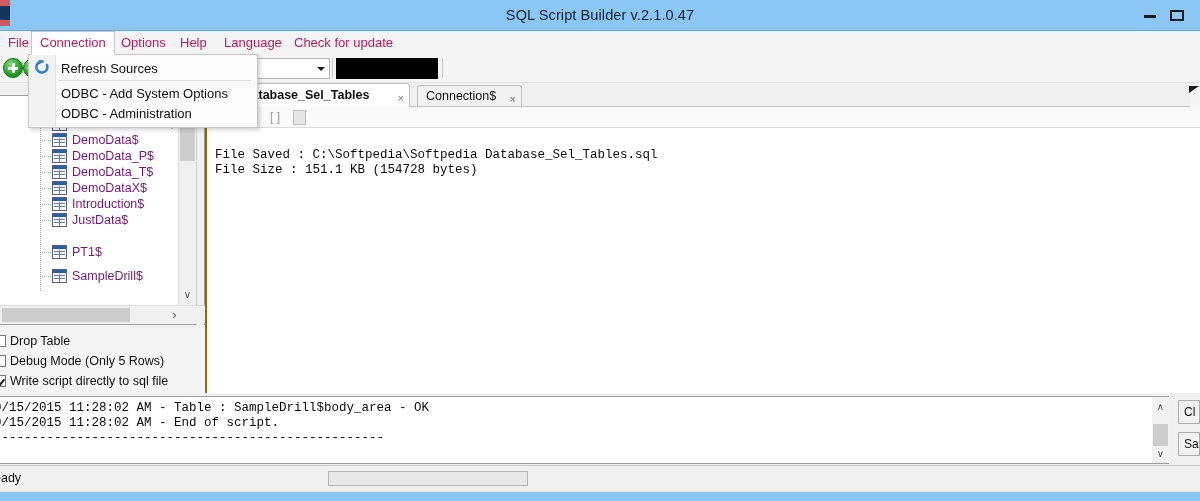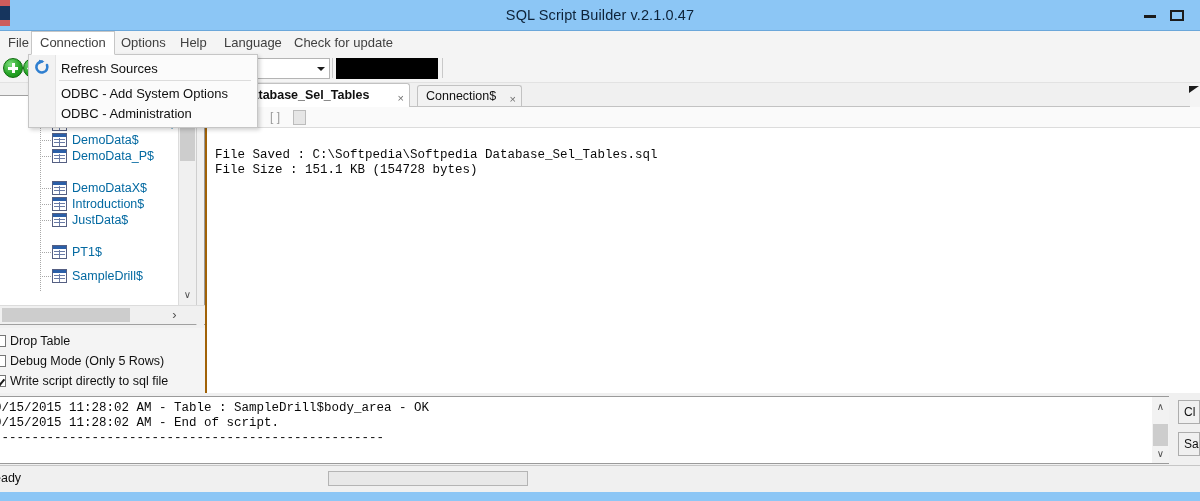--- a/index.html
+++ b/index.html
@@ -63,21 +63,21 @@
   .menubar {
     position: absolute; left: 0; top: 31px;
     width: 1200px; height: 23px;
     background: #f4f4f4;
     box-sizing: border-box;
   }
   .menuitem {
     position: absolute; top: 0; height: 23px;
     line-height: 23px;
     font-size: 13px;
-    color: #404040;
+    color: #be185d;
     padding: 0 8px;
     box-sizing: border-box;
     white-space: nowrap;
     cursor: default;
   }
   .menuitem.open {
     background: #ffffff;
     border: 1px solid #c6c6c6;
     border-bottom: 1px solid #ffffff;
     height: 24px;
@@ -332,21 +332,21 @@
   .tree-tbl-icon .r2 { top: 8px; }
   .tree-tbl-icon .c1 {
     position: absolute; left: 6px; top: 4px;
     width: 1px; height: 8px;
     background: #6a7ba6;
   }
   .tree-label {
     position: absolute; left: 32px; top: 0;
     font-size: 12.5px;
     line-height: 16px;
-    color: #0369a1;
+    color: #701a75;
     white-space: nowrap;
   }
   .tree-vscroll {
     position: absolute; right: 8px; top: 0;
     width: 17px; height: 228px;
     background: #f0f0f0;
     border-left: 1px solid #dcdcdc;
   }
   .tree-vthumb {
     position: absolute; left: 1px; top: 1px;
@@ -607,20 +607,30 @@
     </div>
     <div class="tree-node" style="top:52px">
       <span class="tree-hline"></span>
       <span class="tree-tbl-icon">
           <i class="hdr"></i>
           <i class="r1"></i>
           <i class="r2"></i>
           <i class="c1"></i>
         </span>
       <span class="tree-label">DemoData_P$</span>
+    </div>
+    <div class="tree-node" style="top:68px">
+      <span class="tree-hline"></span>
+      <span class="tree-tbl-icon">
+          <i class="hdr"></i>
+          <i class="r1"></i>
+          <i class="r2"></i>
+          <i class="c1"></i>
+        </span>
+      <span class="tree-label">DemoData_T$</span>
     </div>
     <div class="tree-node" style="top:84px">
       <span class="tree-hline"></span>
       <span class="tree-tbl-icon">
           <i class="hdr"></i>
           <i class="r1"></i>
           <i class="r2"></i>
           <i class="c1"></i>
         </span>
       <span class="tree-label">DemoDataX$</span>

